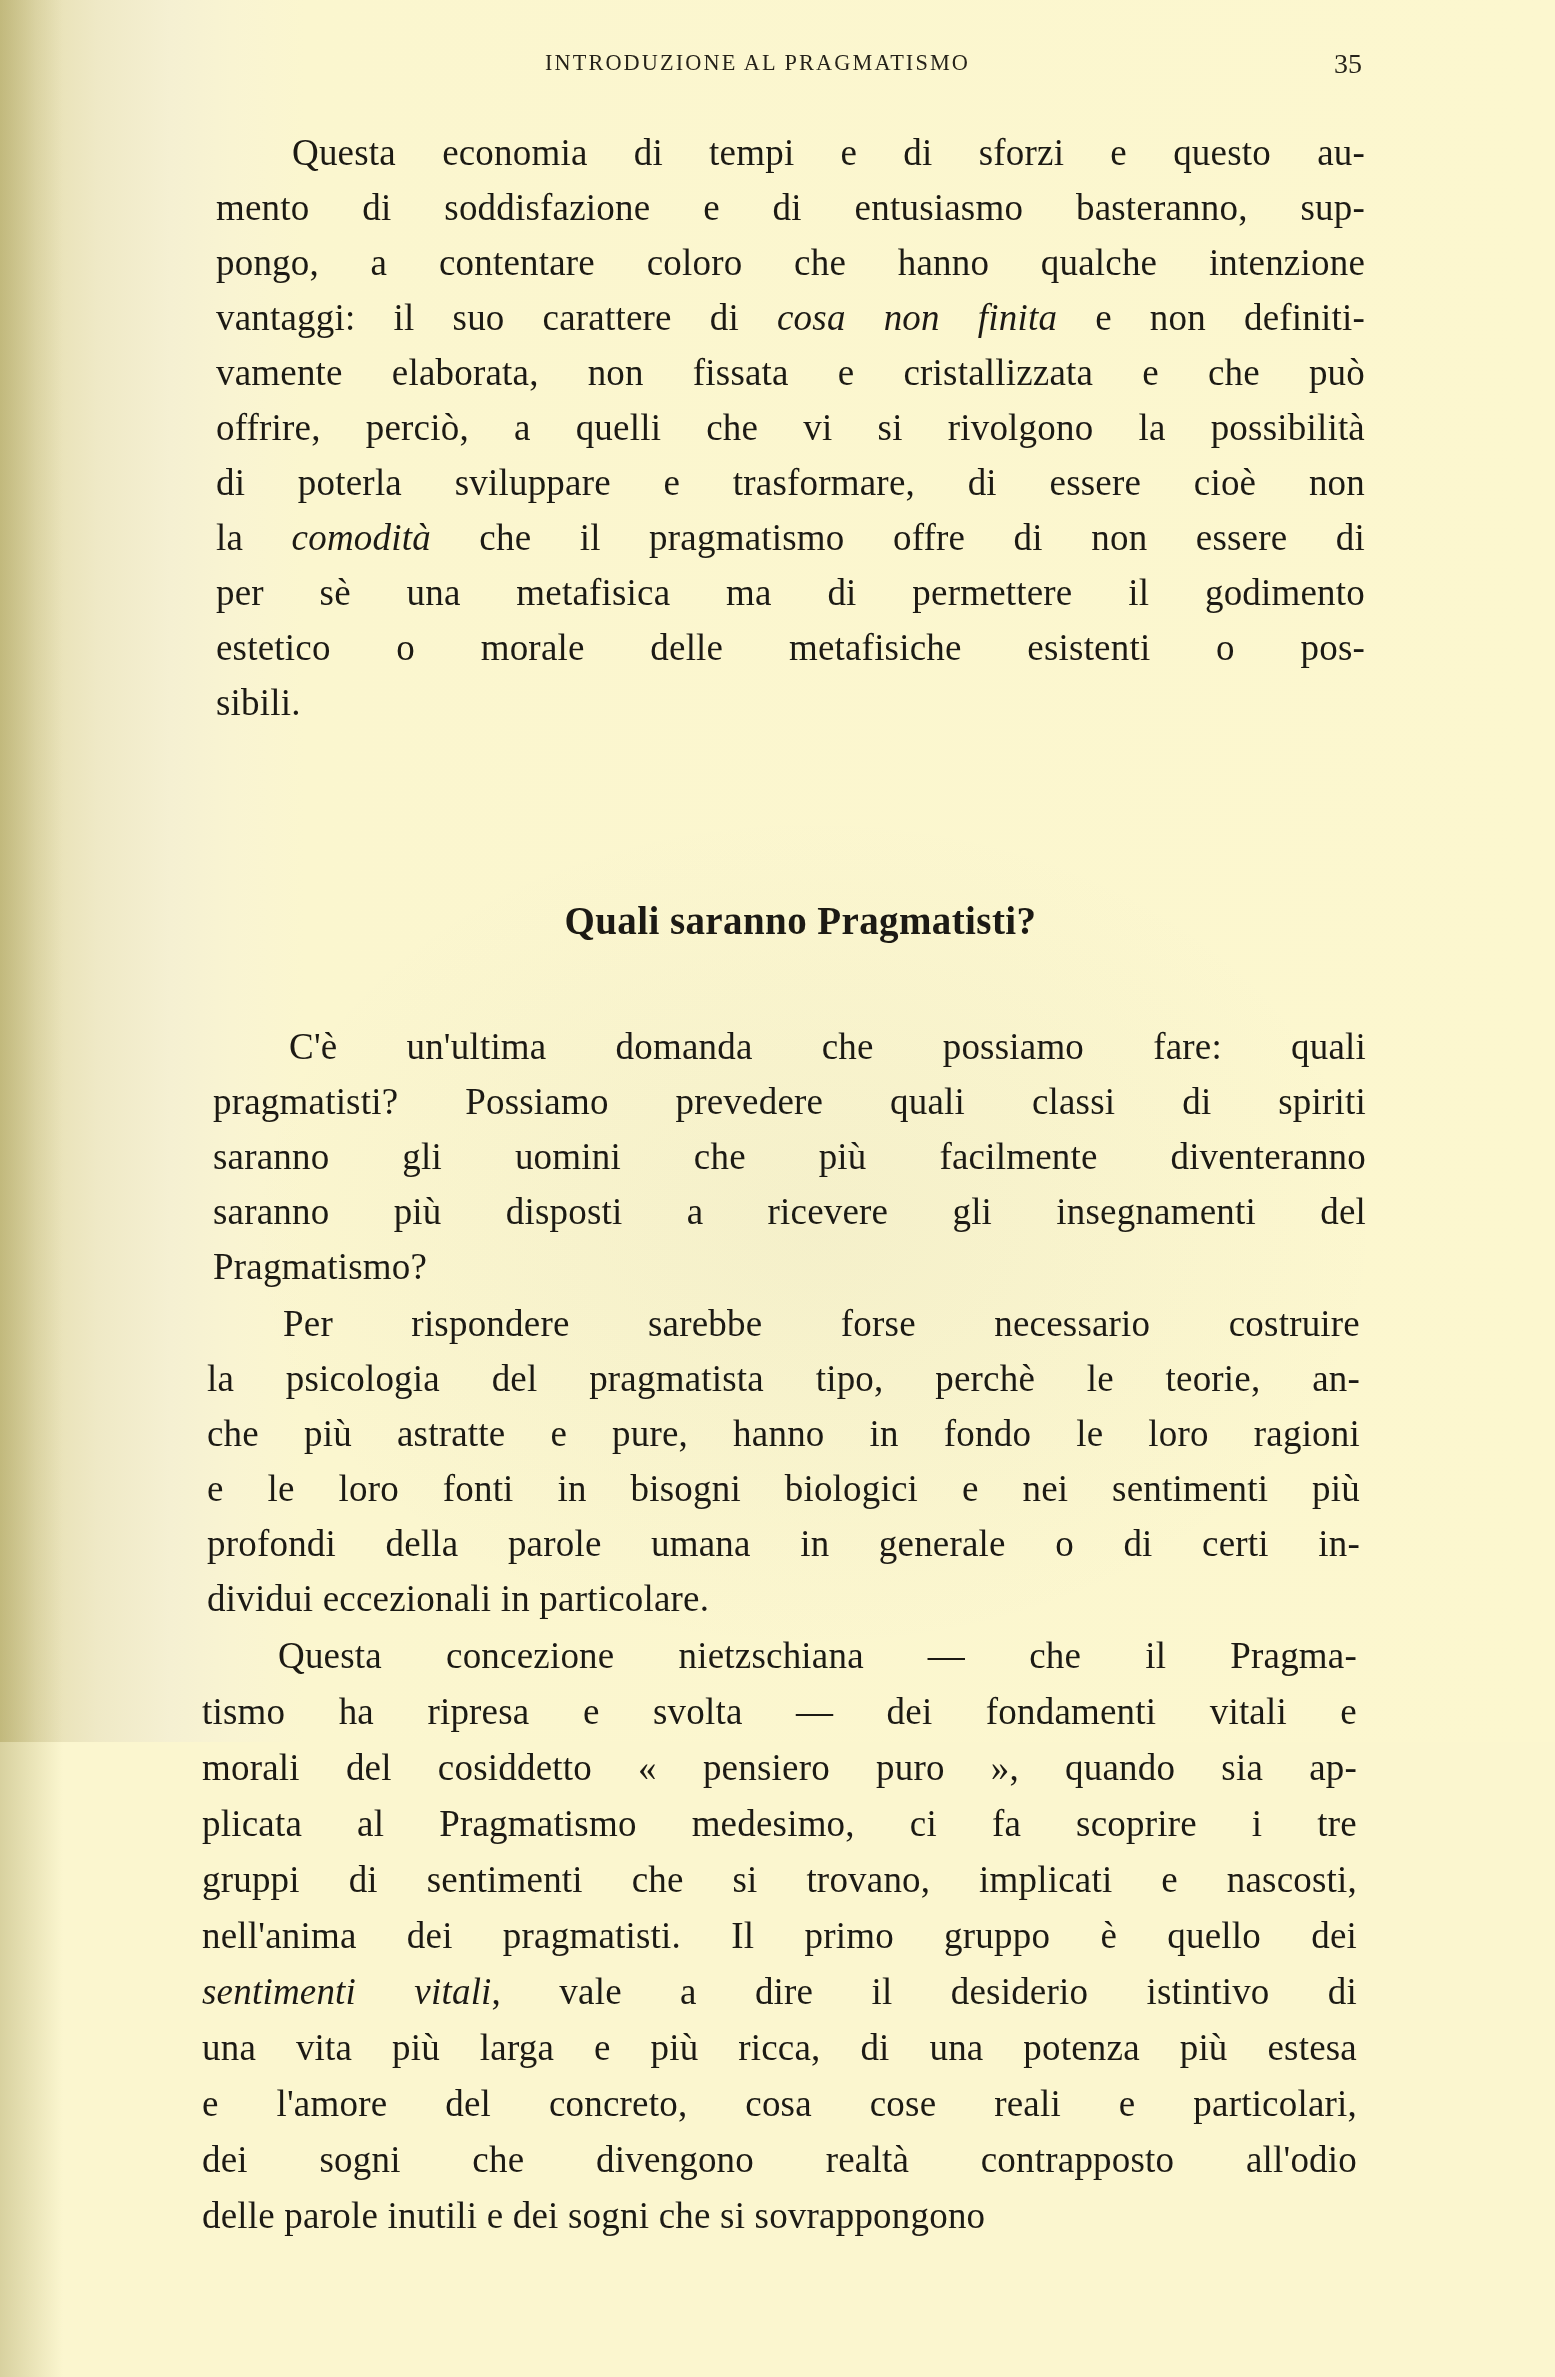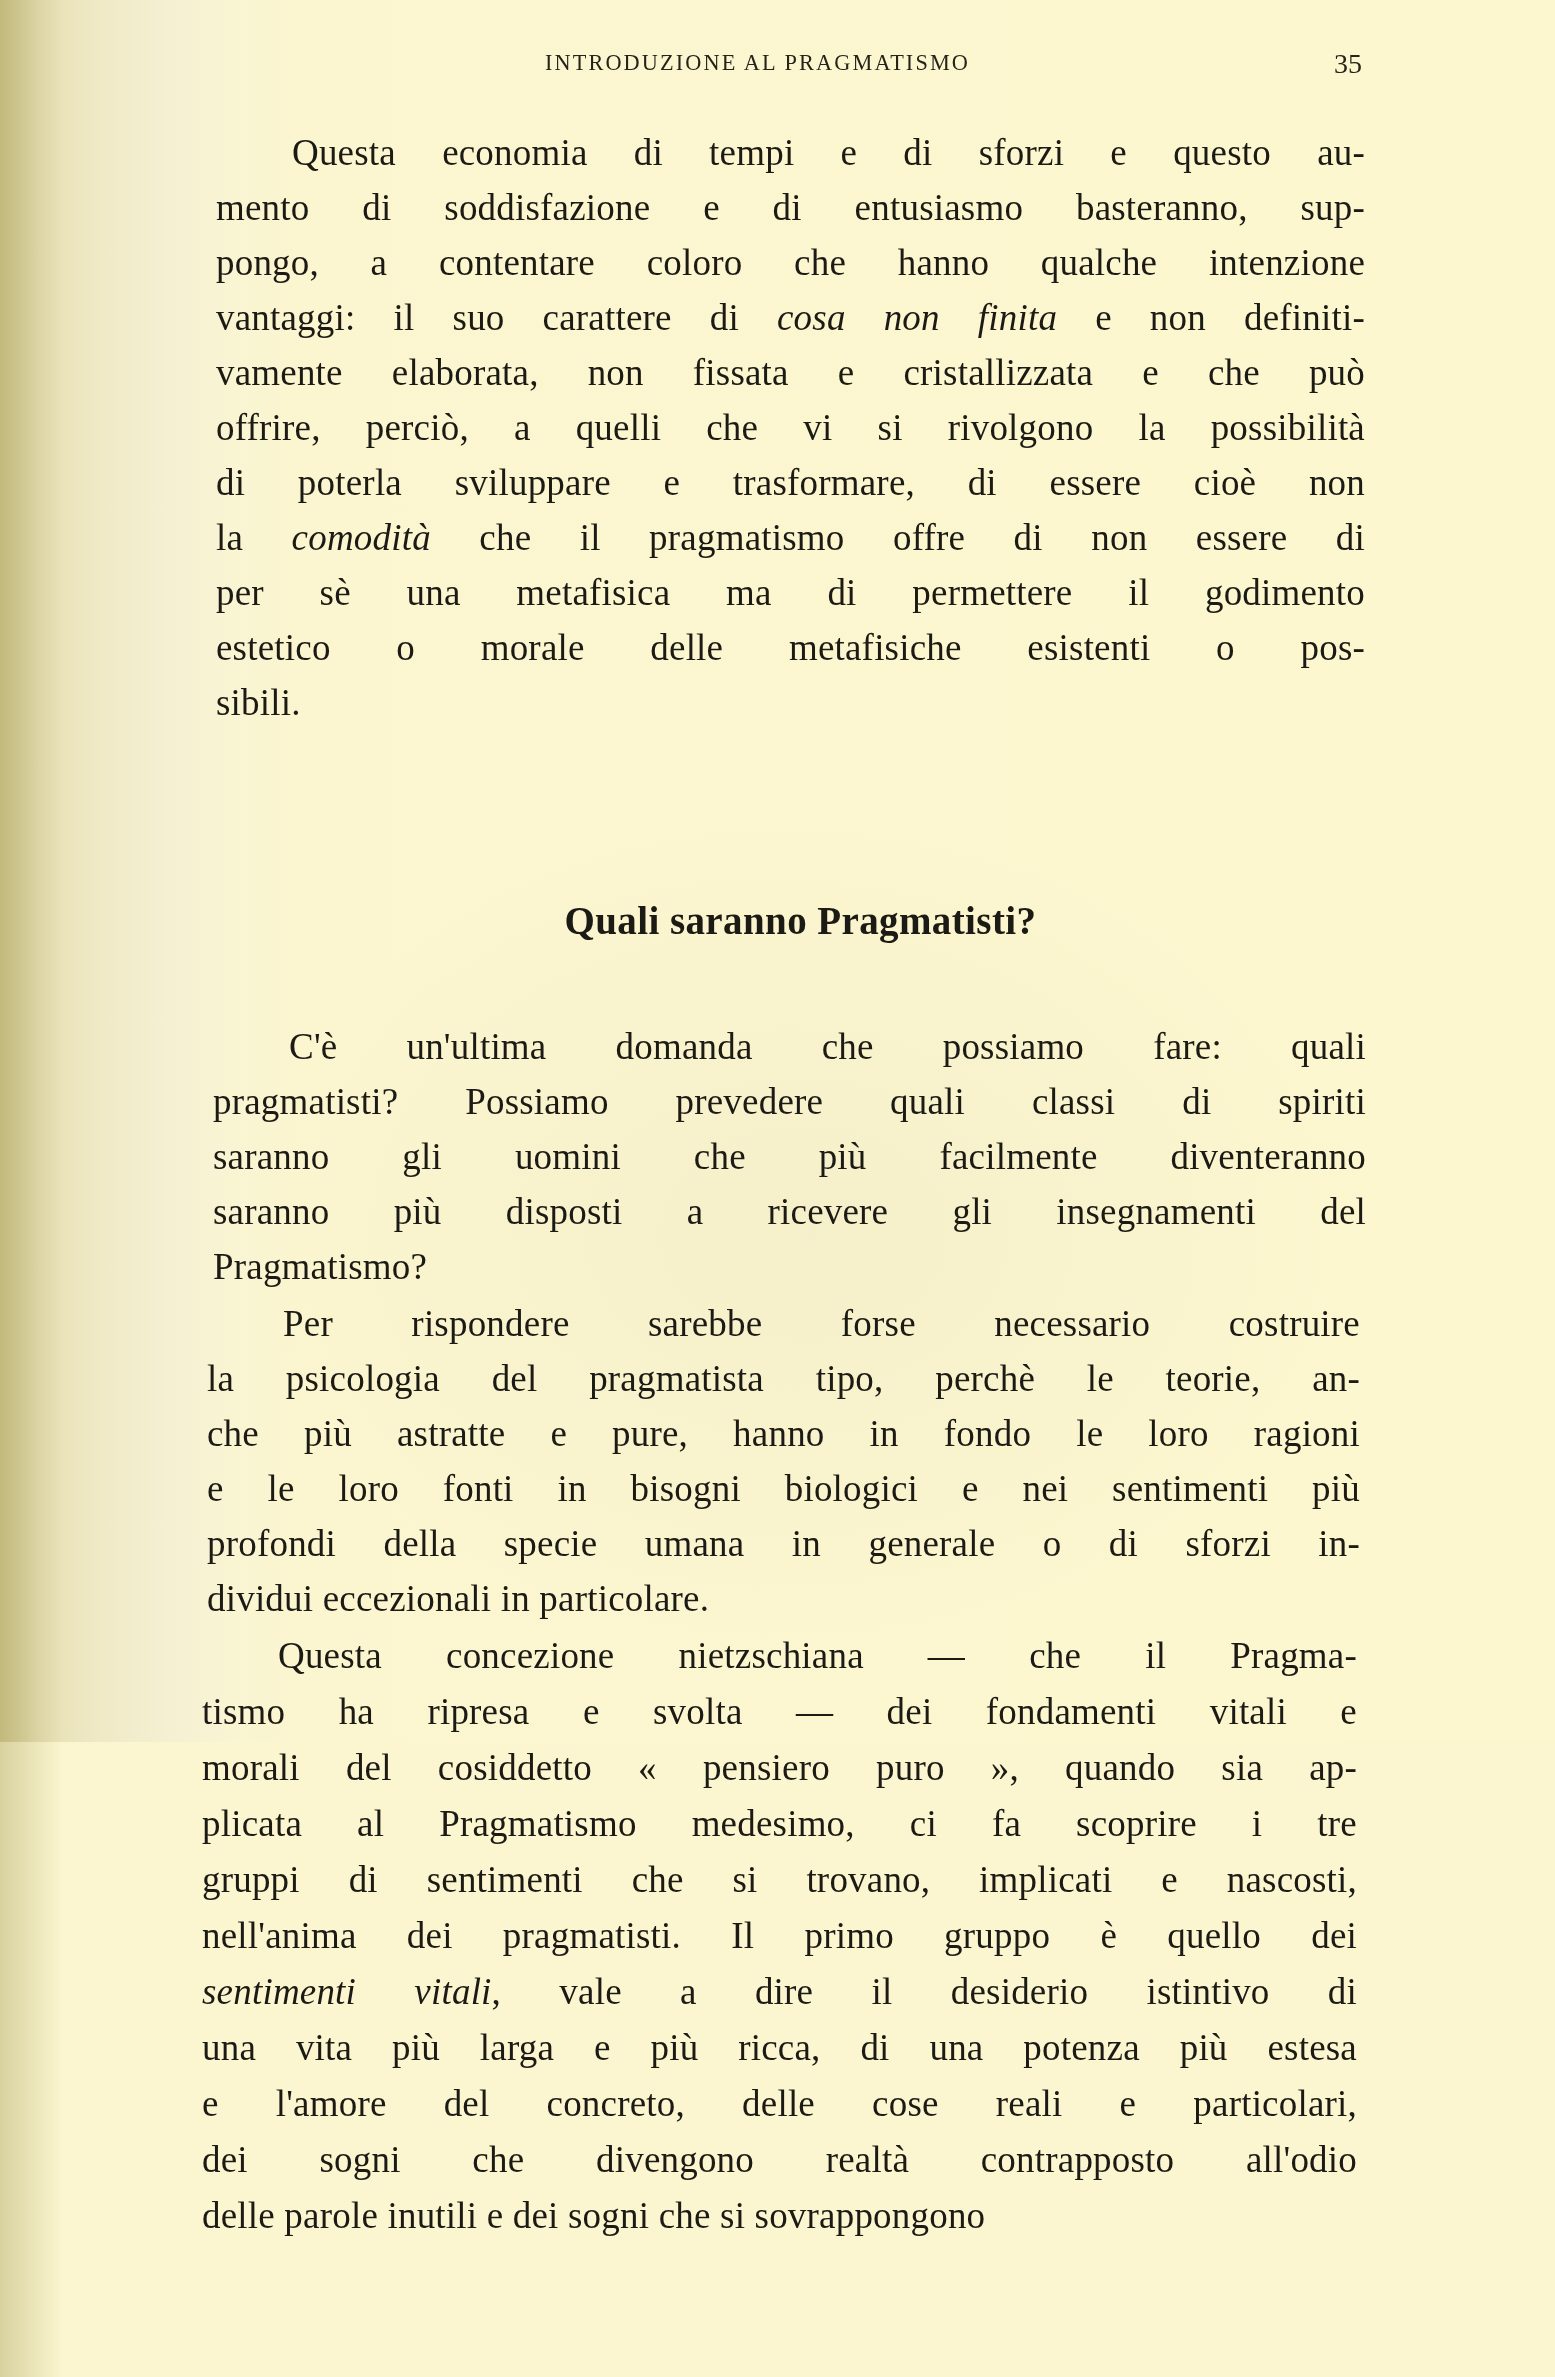--- a/index.html
+++ b/index.html
@@ -135,30 +135,30 @@
       <div class="line"><span>pragmatisti? Possiamo prevedere quali classi di spiriti</span></div>
       <div class="line"><span>saranno gli uomini che più facilmente diventeranno</span></div>
       <div class="line"><span>saranno più disposti a ricevere gli insegnamenti del</span></div>
       <div class="line last"><span>Pragmatismo?</span></div>
     </div>
   <div class="text-block block-3">
       <div class="line indent"><span>Per rispondere sarebbe forse necessario costruire</span></div>
       <div class="line"><span>la psicologia del pragmatista tipo, perchè le teorie, an-</span></div>
       <div class="line"><span>che più astratte e pure, hanno in fondo le loro ragioni</span></div>
       <div class="line"><span>e le loro fonti in bisogni biologici e nei sentimenti più</span></div>
-      <div class="line"><span>profondi della specie umana in generale o di sforzi in-</span></div>
+      <div class="line"><span>profondi della parole umana in generale o di certi in-</span></div>
       <div class="line last"><span>dividui eccezionali in particolare.</span></div>
     </div>
   <div class="text-block block-4">
       <div class="line indent"><span>Questa concezione nietzschiana — che il Pragma-</span></div>
       <div class="line"><span>tismo ha ripresa e svolta — dei fondamenti vitali e</span></div>
       <div class="line"><span>morali del cosiddetto « pensiero puro », quando sia ap-</span></div>
       <div class="line"><span>plicata al Pragmatismo medesimo, ci fa scoprire i tre</span></div>
       <div class="line"><span>gruppi di sentimenti che si trovano, implicati e nascosti,</span></div>
       <div class="line"><span>nell'anima dei pragmatisti. Il primo gruppo è quello dei</span></div>
       <div class="line"><span class="it">sentimenti vitali</span><span>, vale a dire il desiderio istintivo di</span></div>
       <div class="line"><span>una vita più larga e più ricca, di una potenza più estesa</span></div>
-      <div class="line"><span>e l'amore del concreto, delle cose reali e particolari,</span></div>
+      <div class="line"><span>e l'amore del concreto, cosa cose reali e particolari,</span></div>
       <div class="line"><span>dei sogni che divengono realtà contrapposto all'odio</span></div>
       <div class="line last"><span>delle parole inutili e dei sogni che si sovrappongono</span></div>
     </div>
 </div>
 
 
 </body></html>

